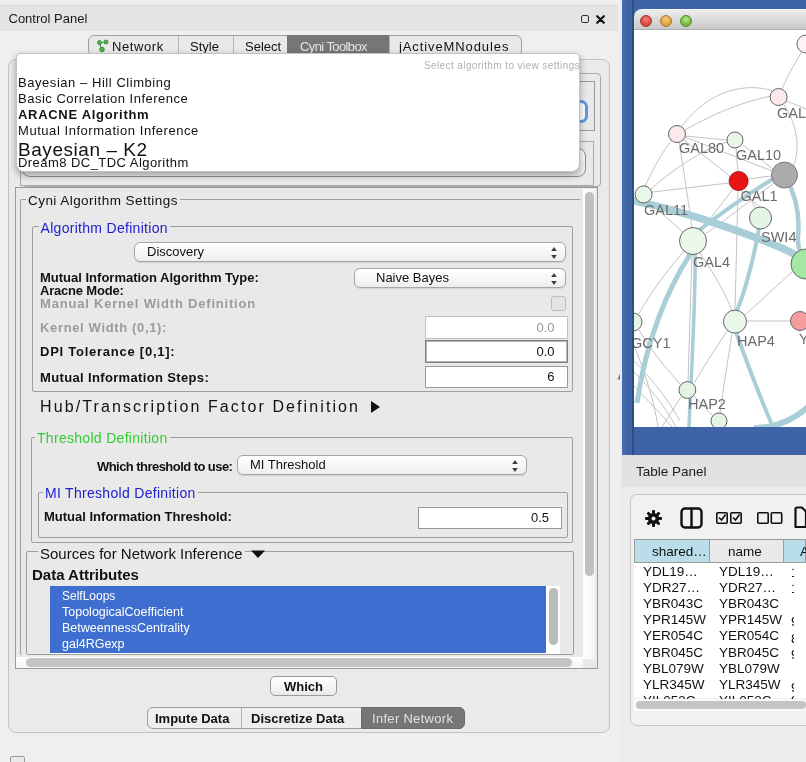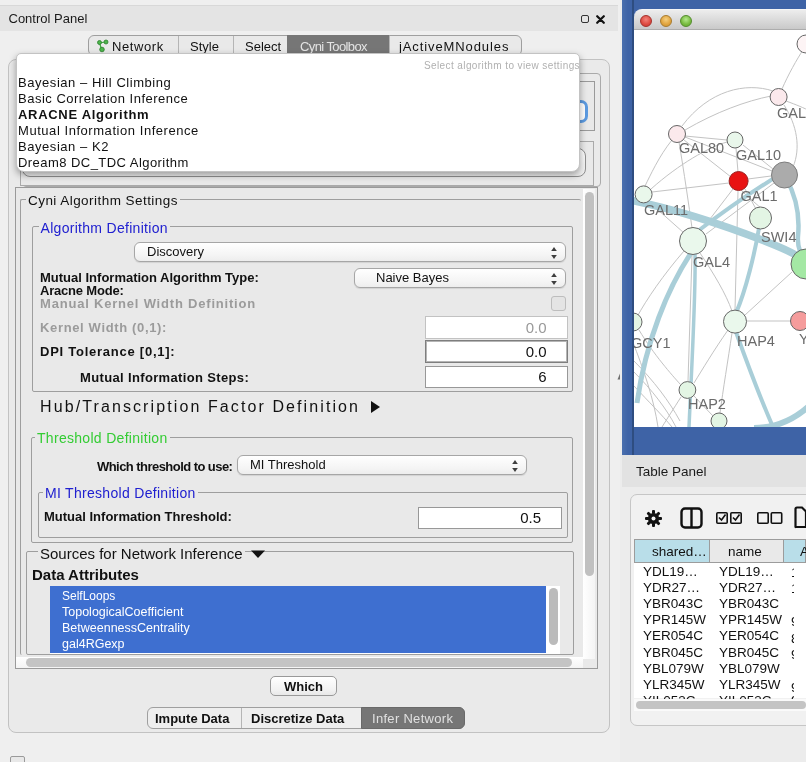--- a/index.html
+++ b/index.html
@@ -7,21 +7,21 @@
   body { font-family:"Liberation Sans",sans-serif; background:#ededed; position:relative; }
   .abs { position:absolute; }
   .lbl { position:absolute; white-space:nowrap; }
   .combo {
     position:absolute; background:linear-gradient(#ffffff,#f4f4f4 70%,#ededed);
     border:1px solid #a6a6a6; border-radius:6px; height:20px;
     font-size:13px; color:#111; line-height:18px; padding-left:12px;
     box-shadow:0 1px 1px rgba(0,0,0,0.10);
   }
   .combo .arr { position:absolute; right:6px; top:1px; width:10px; }
-  .field { position:absolute; background:#fff; border:1px solid #888; font-size:15px; color:#111; text-align:right; padding-right:20px; }
+  .field { position:absolute; background:#fff; border:1px solid #888; font-size:13px; color:#111; text-align:right; padding-right:12px; }
   .gtitle { position:absolute; font-size:14px; background:#e9e9e9; padding:0 2px; white-space:nowrap; letter-spacing:0.3px; }
   .gbox { position:absolute; border:1px solid #9e9e9e; border-radius:2px; }
 </style>
 </head>
 <body>
 
 <div class="abs" style="left:0;top:0;width:620px;height:762px;background:#efefef;"></div>
 
 <div class="abs" style="left:0;top:5px;width:618px;height:26px;background:#e4e4e4;border-top:1px solid #d8d8d8;"></div>
 <div class="lbl" style="left:8.5px;top:11px;font-size:13px;color:#1a1a1a;">Control Panel</div>
@@ -83,21 +83,21 @@
 
 <div class="lbl" style="left:40px;top:296px;font-size:13px;font-weight:bold;color:#9b9b9b;letter-spacing:0.8px;">Manual Kernel Width Definition</div>
 <div class="abs" style="left:551px;top:296px;width:15px;height:15px;background:#e4e4e4;border:1px solid #bdbdbd;border-radius:3px;"></div>
 
 <div class="lbl" style="left:40px;top:320px;font-size:13px;font-weight:bold;color:#9b9b9b;letter-spacing:0.65px;">Kernel Width (0,1):</div>
 <div class="field" style="left:425px;top:315.5px;width:142.5px;height:23px;line-height:21px;border-color:#c2c2c2;color:#999;">0.0</div>
 
 <div class="lbl" style="left:40px;top:343.5px;font-size:13px;font-weight:bold;color:#111;letter-spacing:0.75px;">DPI Tolerance [0,1]:</div>
 <div class="field" style="left:425px;top:339.5px;width:142.5px;height:23px;line-height:21px;border-color:#7e7e7e;box-shadow:0 0 0 1px #b5b5b5 inset;">0.0</div>
 
-<div class="lbl" style="left:40px;top:369.5px;font-size:13px;font-weight:bold;color:#111;letter-spacing:0.35px;margin-left:40px;">Mutual Information Steps:</div>
+<div class="lbl" style="left:40px;top:369.5px;font-size:13px;font-weight:bold;color:#111;letter-spacing:0.35px;">Mutual Information Steps:</div>
 <div class="field" style="left:425px;top:365.5px;width:142.5px;height:22px;line-height:20px;border-color:#989898;">6</div>
 
 <div class="lbl" style="left:40px;top:398px;font-size:16px;color:#111;letter-spacing:2.1px;">Hub/Transcription Factor Definition</div>
 <svg class="abs" style="left:369px;top:399.5px;" width="12" height="14" viewBox="0 0 12 14">
     <path d="M2 1 L11 7 L2 13 Z" fill="#111"></path>
   </svg>
 
 <div class="gbox" style="left:31px;top:437px;width:542px;height:106px;"></div>
 <div class="gtitle" style="left:35px;top:430px;color:#33cc33;">Threshold Definition</div>
 
@@ -139,21 +139,21 @@
 <div class="lbl" style="left:372px;top:711px;font-size:13px;color:#e0e0e0;letter-spacing:0.3px;">Infer Network</div>
 
 <div class="abs" style="left:10px;top:756px;width:15px;height:10px;background:#e8e8e8;border:1px solid #9a9a9a;border-radius:2px;"></div>
 
 <div class="abs" style="left:16px;top:53px;width:564px;height:119px;background:#fff;border:1px solid #c3c3c3;border-radius:5px 5px 8px 8px;box-shadow:0 3px 7px rgba(0,0,0,0.35);z-index:30;"></div>
 <div class="lbl" style="left:16px;top:60px;width:564px;text-align:right;font-size:10px;color:#b0b0b0;z-index:31;letter-spacing:0.4px;">Select algorithm to view settings</div>
 <div class="lbl" style="left:18px;top:75px;font-size:13px;color:#111;z-index:31;letter-spacing:0.55px;">Bayesian – Hill Climbing</div>
 <div class="lbl" style="left:18px;top:91px;font-size:13px;color:#111;z-index:31;letter-spacing:0.5px;">Basic Correlation Inference</div>
 <div class="lbl" style="left:18px;top:107px;font-size:13px;color:#111;z-index:31;font-weight:bold;letter-spacing:0.7px;">ARACNE Algorithm</div>
 <div class="lbl" style="left:18px;top:123px;font-size:13px;color:#111;z-index:31;letter-spacing:0.55px;">Mutual Information Inference</div>
-<div class="lbl" style="left:18px;top:139px;font-size:13px;color:#111;z-index:31;letter-spacing:0.55px;">Bayesian – K2</div>
+<div class="lbl" style="left:18px;top:139px;font-size:19px;color:#111;z-index:31;letter-spacing:0.55px;">Bayesian – K2</div>
 <div class="lbl" style="left:18px;top:155px;font-size:13px;color:#111;z-index:31;letter-spacing:0.45px;">Dream8 DC_TDC Algorithm</div>
 
 <svg class="abs" style="left:616.5px;top:373px;" width="6" height="7" viewBox="0 0 6 7">
     <path d="M0.5 6.5 L3 0.5 L5.5 6.5" fill="#6f6f6f"></path>
   </svg>
 
 <div class="abs" style="left:620px;top:0;width:186px;height:762px;background:#ececec;"></div>
 
 <div class="abs" style="left:622px;top:0;width:184px;height:457px;background:linear-gradient(90deg,#4a6fae 0,#3e63a6 6px,#3e63a6);"></div>
 <div class="abs" style="left:631.5px;top:0;width:2.5px;height:457px;background:#2e4d80;"></div>

